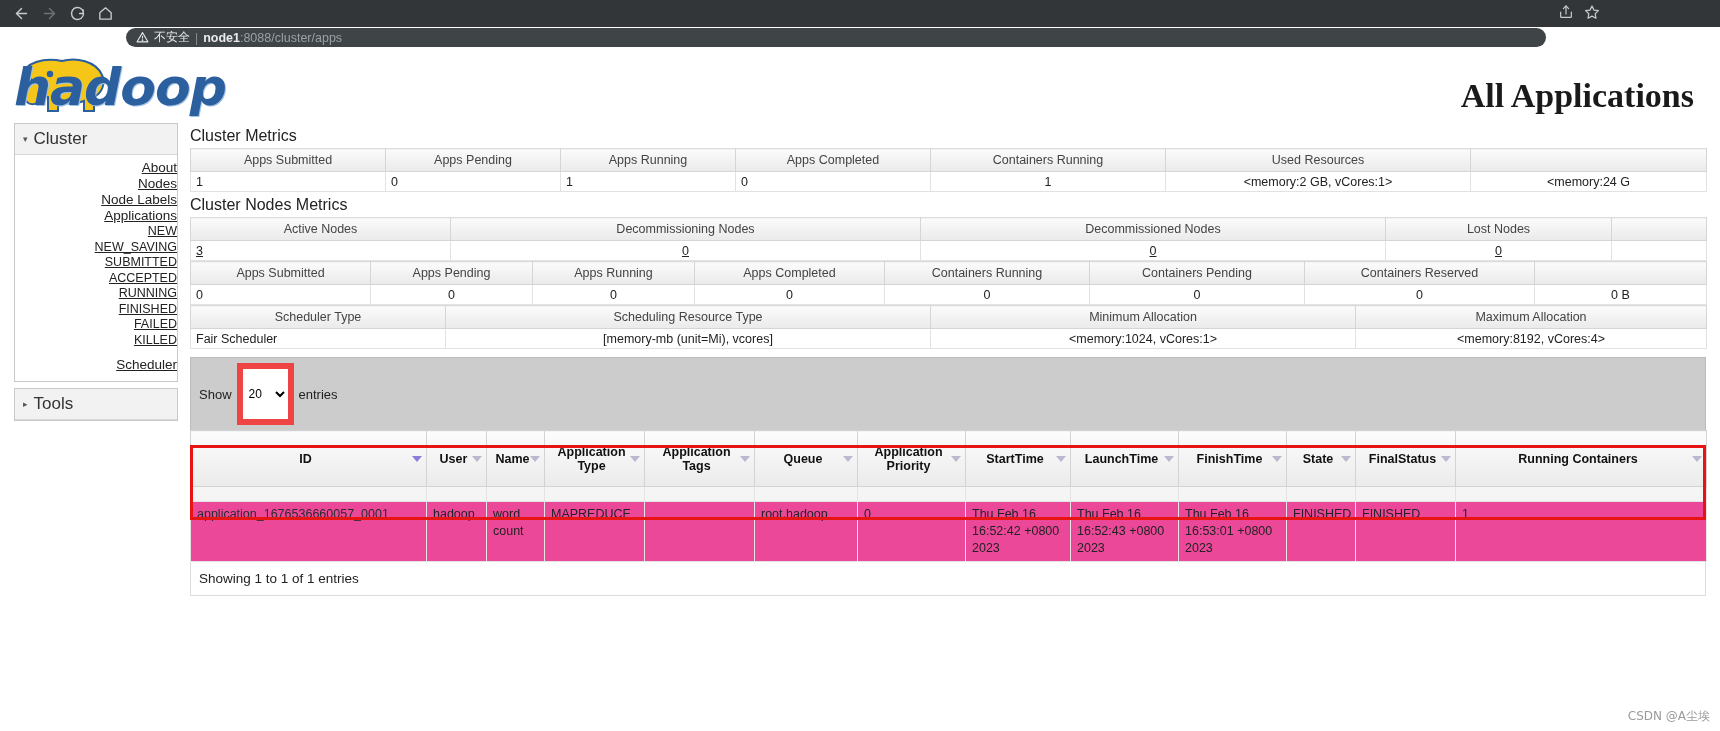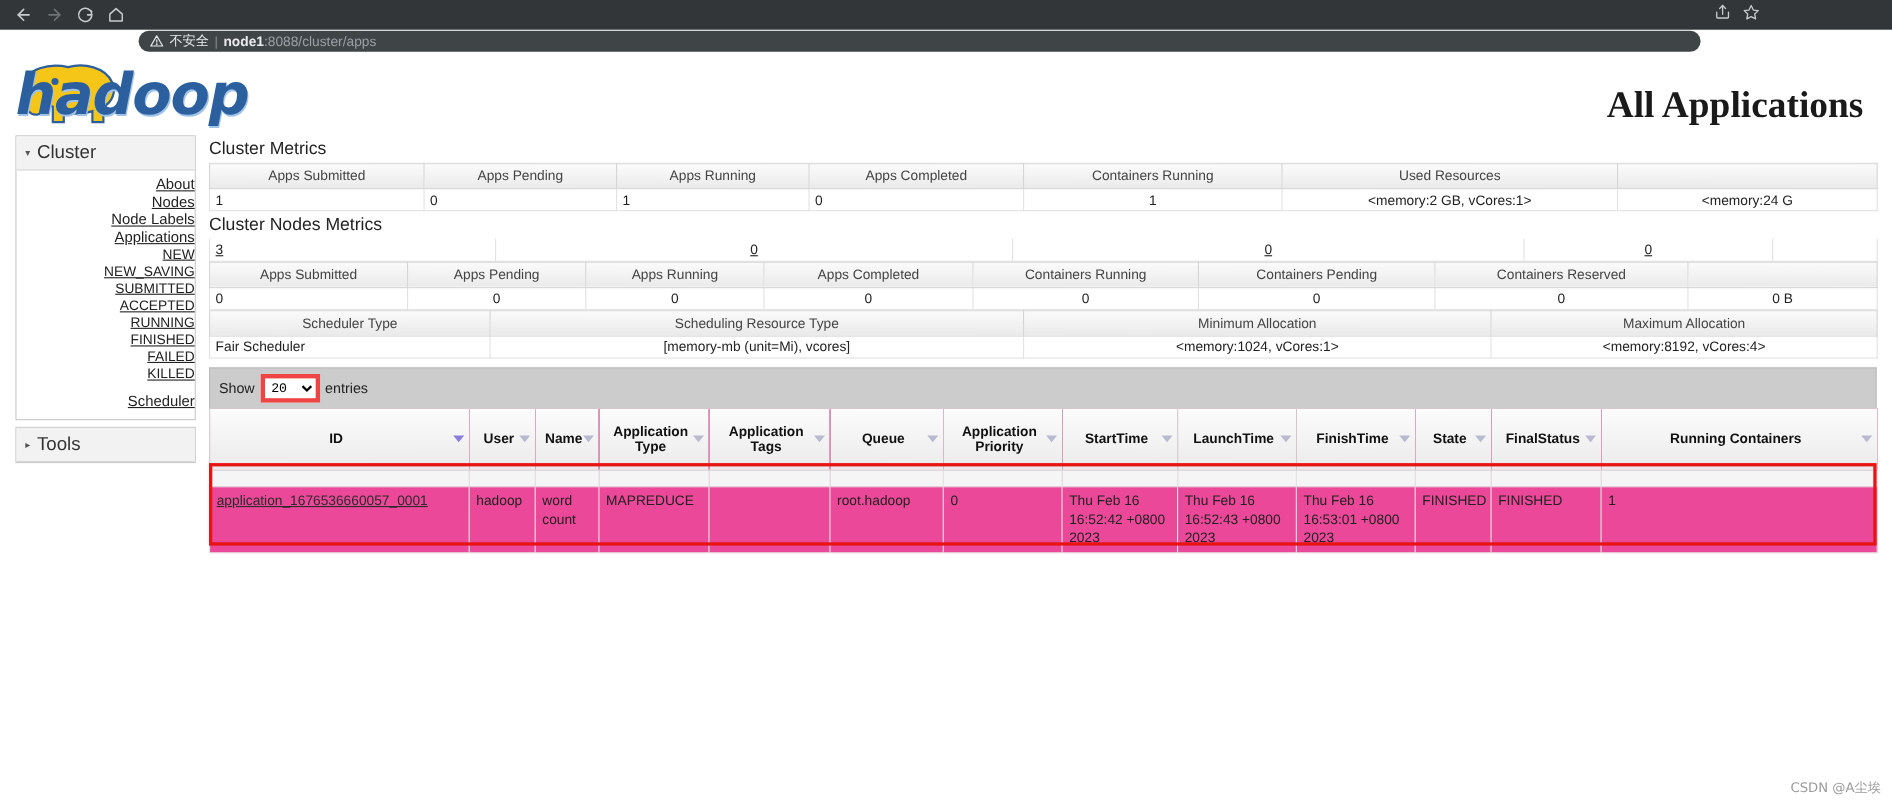--- a/index.html
+++ b/index.html
@@ -102,22 +102,22 @@
   table.m td u{ text-decoration:underline; }
 
   
   .apps-wrap{ margin-top:8px; width:1516px; position:relative; }
   .apps-top{
     background:#ccc; border:1px solid #bcbcbc; border-bottom:none;
     padding:5px 8px; font-size:13px; color:#222; display:flex;
     align-items:center; gap:5px;
   }
   .entries-select{
-    font-size:12px; padding:1px 2px; border:4px solid #ef4444;
-    background:#fff; font-family:Liberation Mono, monospace;
+    font-size:12px; padding:17px 2px; border:6px solid #ef4444;
+    background:#fff; font-family:Liberation Sans, sans-serif;
   }
   table.apps{
     border-collapse:collapse; table-layout:fixed; width:1516px; font-size:12.5px;
     background:#ec4899;
   }
   table.apps th{
     background:linear-gradient(to bottom,#fcfcfc,#ebebeb);
     border:1px solid #d3d3d3;
     font-weight:bold; color:#111; font-size:12.5px;
     padding:6px 10px 6px 4px; vertical-align:middle; height:56px;
@@ -296,20 +296,27 @@
     <div class="section-title">Cluster Nodes Metrics</div>
     <table class="m">
       <colgroup>
           <col style="width:260px">
           <col style="width:470px">
           <col style="width:465px">
           <col style="width:226px">
           <col style="width:95px">
         </colgroup>
       <tbody>
+          <tr>
+        <th>Active Nodes</th>
+        <th>Decommissioning Nodes</th>
+        <th>Decommissioned Nodes</th>
+        <th>Lost Nodes</th>
+        <th></th>
+      </tr>
       <tr>
         <td class="l"><u>3</u></td>
         <td><u>0</u></td>
         <td><u>0</u></td>
         <td><u>0</u></td>
         <td></td>
       </tr>
     </tbody>
       </table>
 
@@ -442,18 +449,19 @@
           <td>Thu Feb 16 16:53:01 +0800 2023</td>
           <td>FINISHED</td>
           <td>FINISHED</td>
           <td>1</td>
         </tr>
       </tbody>
         </table>
 
       <div class="redbox" id="redbox" style="left: 0px; top: 87.5px; height: 75px; border-color: rgb(232, 19, 19);"></div>
 
+      <div class="showing">Showing 1 to 1 of 1 entries</div>
     </div>
 
   </div>
 </div>
 
 <div class="watermark">CSDN @A尘埃</div>
 
 </body></html>

